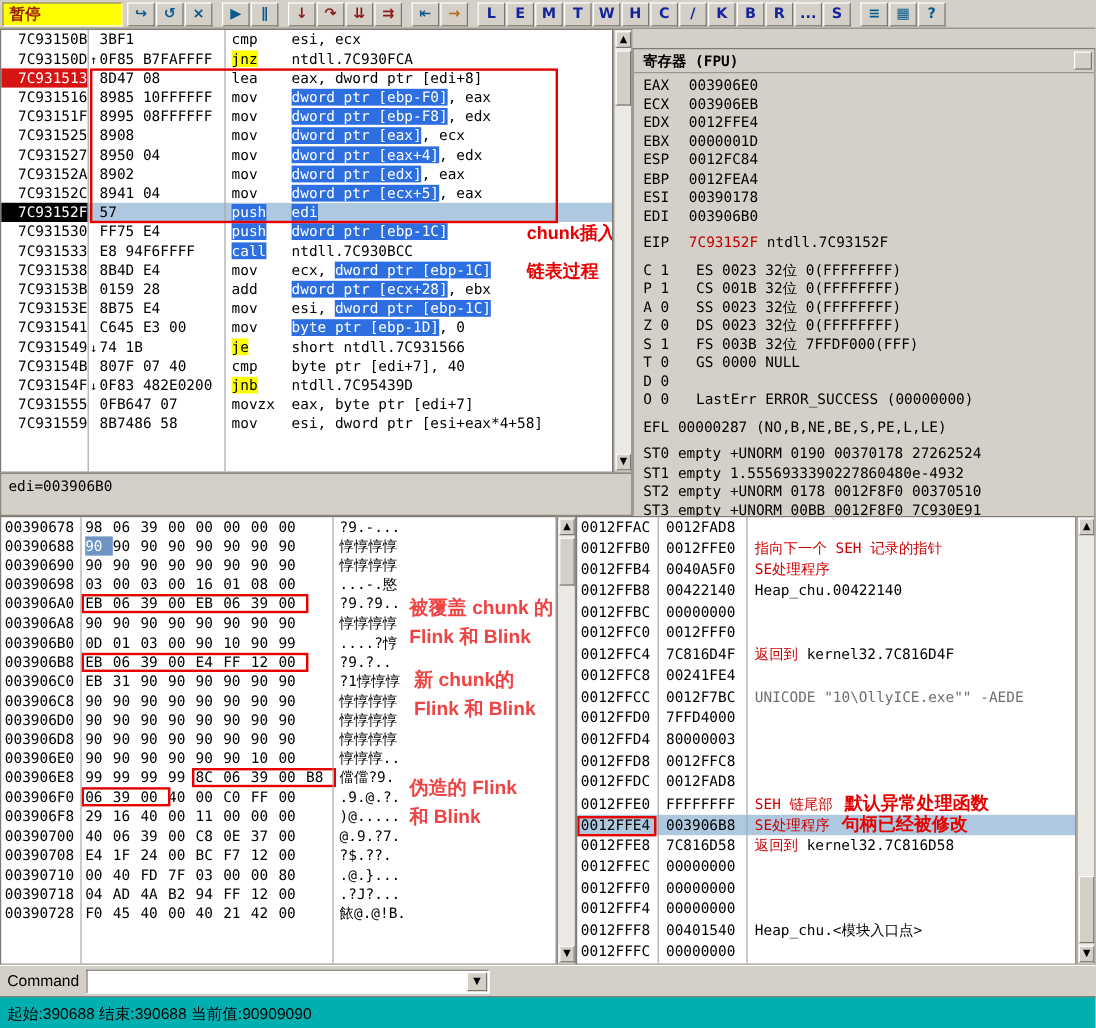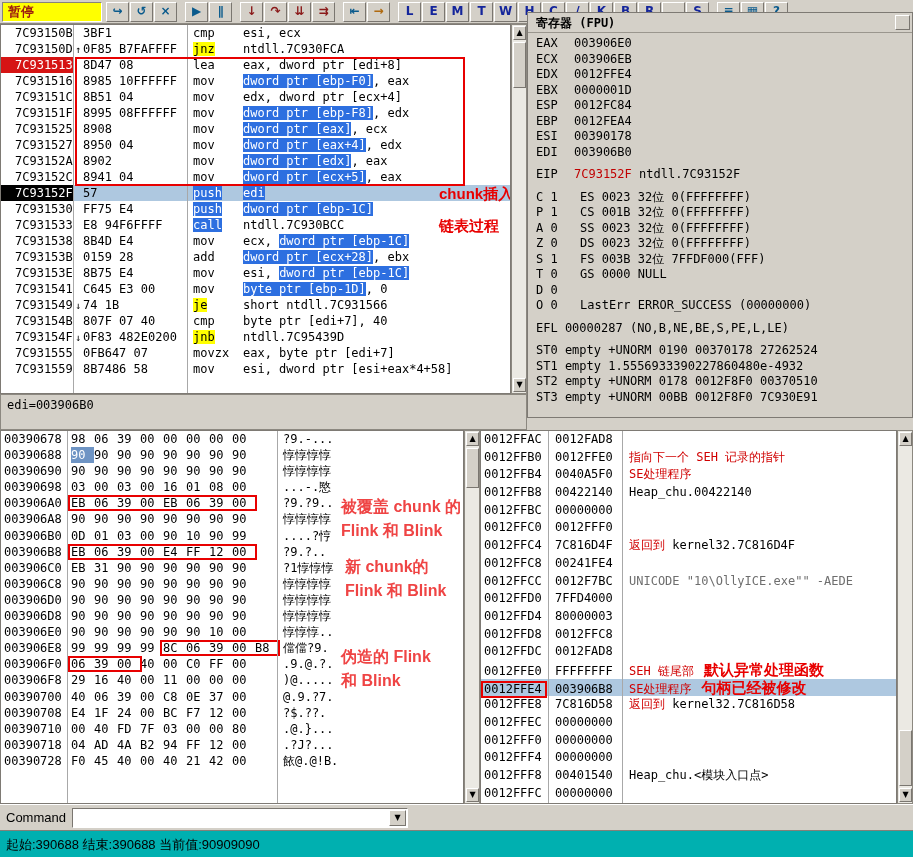--- a/index.html
+++ b/index.html
@@ -29,21 +29,21 @@
   .hl-y{background:#FFFF00;color:#000}
   .ceip{background:#AEC8E0}
   .ceipaddr{background:#000;color:#FFF}
   #code-box{position:absolute;left:74px;top:32px;width:390px;height:129px;border:2px solid #E80000;pointer-events:none}
   .code-note{position:absolute;color:#E80000;font-weight:bold;font-size:15px;font-family:"Liberation Sans","DejaVu Sans",sans-serif;white-space:nowrap}
 
   
   #info-pane{position:absolute;left:0;top:394px;width:527px;height:36px;background:#D4D0C8;border:1px solid #8C8880;padding:3px 6px}
 
   
-  #reg-pane{left:527px;top:12px;width:386px;height:406px;background:#D4D0C8}
+  #reg-pane{left:527px;top:40px;width:386px;height:406px;background:#D4D0C8}
   #reg-title{height:20px;border-bottom:1px solid #9A968E;padding:2px 8px;font-weight:bold;position:relative}
   #reg-menu-btn{position:absolute;right:2px;top:2px;width:15px;height:15px;background:#D4D0C8;border:1px solid;border-color:#FFF #7A7670 #7A7670 #FFF}
   #reg-lines{padding:3px 0 0 8px}
   .rline{height:15.5px;line-height:15.5px;white-space:nowrap}
   .rname{display:inline-block;width:38px}
   .eipval{color:#C00000}
   .fcol{display:inline-block;width:44px}
   .rspacer{height:7px}
 
   
@@ -125,21 +125,20 @@
         <button class="tbtn" style="color: rgb(10, 90, 140);">?</button>
       </div>
   </div>
 
   <div id="code-pane" class="pane">
     <div id="code-rows">
         <div class="crow"><span class="caddr">7C93150B</span><span class="cgut"></span><span class="cbytes">3BF1</span><span class="cmn"><span>cmp</span></span><span>esi, ecx</span></div>
         <div class="crow"><span class="caddr">7C93150D</span><span class="cgut">↑</span><span class="cbytes">0F85 B7FAFFFF</span><span class="cmn"><span class="hl-y">jnz</span></span><span>ntdll.7C930FCA</span></div>
         <div class="crow"><span class="caddr cbp">7C931513</span><span class="cgut"></span><span class="cbytes">8D47 08</span><span class="cmn"><span>lea</span></span><span>eax, dword ptr [edi+8]</span></div>
         <div class="crow"><span class="caddr">7C931516</span><span class="cgut"></span><span class="cbytes">8985 10FFFFFF</span><span class="cmn"><span>mov</span></span><span class="hl-b">dword ptr [ebp-F0]</span><span>, eax</span></div>
-        <div class="crow"><span class="caddr">7C93151C</span><span class="cgut"></span><span class="cbytes">8B51 04</span><span class="cmn"><span>mov</span></span><span>edx, dword ptr [ecx+4]</span></div>
         <div class="crow"><span class="caddr">7C93151F</span><span class="cgut"></span><span class="cbytes">8995 08FFFFFF</span><span class="cmn"><span>mov</span></span><span class="hl-b">dword ptr [ebp-F8]</span><span>, edx</span></div>
         <div class="crow"><span class="caddr">7C931525</span><span class="cgut"></span><span class="cbytes">8908</span><span class="cmn"><span>mov</span></span><span class="hl-b">dword ptr [eax]</span><span>, ecx</span></div>
         <div class="crow"><span class="caddr">7C931527</span><span class="cgut"></span><span class="cbytes">8950 04</span><span class="cmn"><span>mov</span></span><span class="hl-b">dword ptr [eax+4]</span><span>, edx</span></div>
         <div class="crow"><span class="caddr">7C93152A</span><span class="cgut"></span><span class="cbytes">8902</span><span class="cmn"><span>mov</span></span><span class="hl-b">dword ptr [edx]</span><span>, eax</span></div>
         <div class="crow"><span class="caddr">7C93152C</span><span class="cgut"></span><span class="cbytes">8941 04</span><span class="cmn"><span>mov</span></span><span class="hl-b">dword ptr [ecx+5]</span><span>, eax</span></div>
         <div class="crow ceip"><span class="caddr ceipaddr">7C93152F</span><span class="cgut"></span><span class="cbytes">57</span><span class="cmn"><span class="hl-b">push</span></span><span class="hl-b">edi</span></div>
         <div class="crow"><span class="caddr">7C931530</span><span class="cgut"></span><span class="cbytes">FF75 E4</span><span class="cmn"><span class="hl-b">push</span></span><span class="hl-b">dword ptr [ebp-1C]</span></div>
         <div class="crow"><span class="caddr">7C931533</span><span class="cgut"></span><span class="cbytes">E8 94F6FFFF</span><span class="cmn"><span class="hl-b">call</span></span><span>ntdll.7C930BCC</span></div>
         <div class="crow"><span class="caddr">7C931538</span><span class="cgut"></span><span class="cbytes">8B4D E4</span><span class="cmn"><span>mov</span></span><span>ecx, </span><span class="hl-b">dword ptr [ebp-1C]</span></div>
         <div class="crow"><span class="caddr">7C93153B</span><span class="cgut"></span><span class="cbytes">0159 28</span><span class="cmn"><span>add</span></span><span class="hl-b">dword ptr [ecx+28]</span><span>, ebx</span></div>

